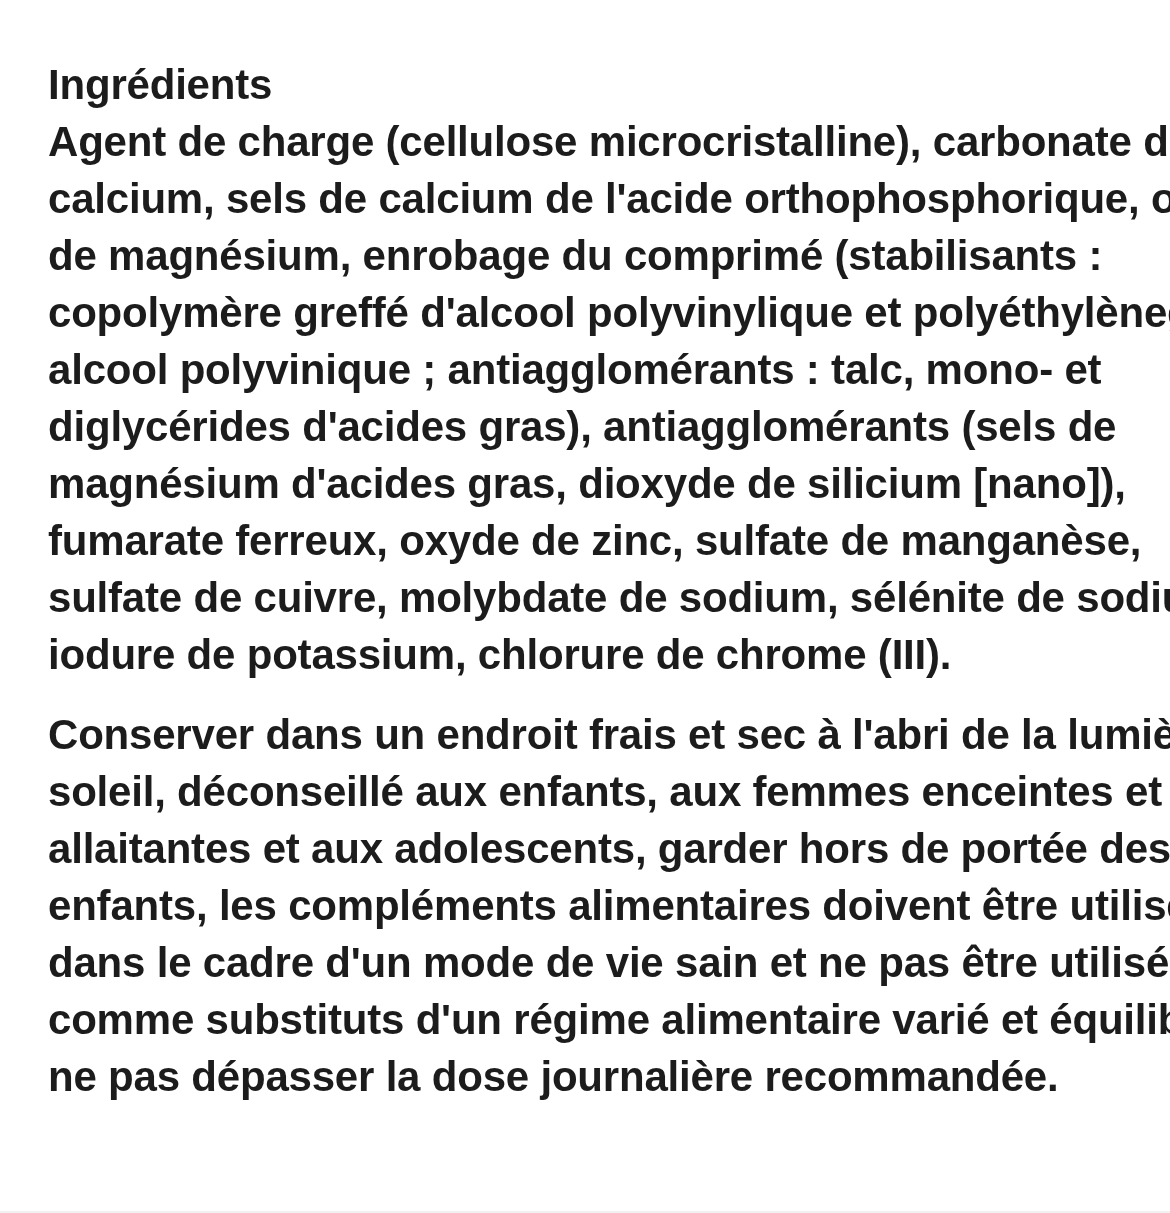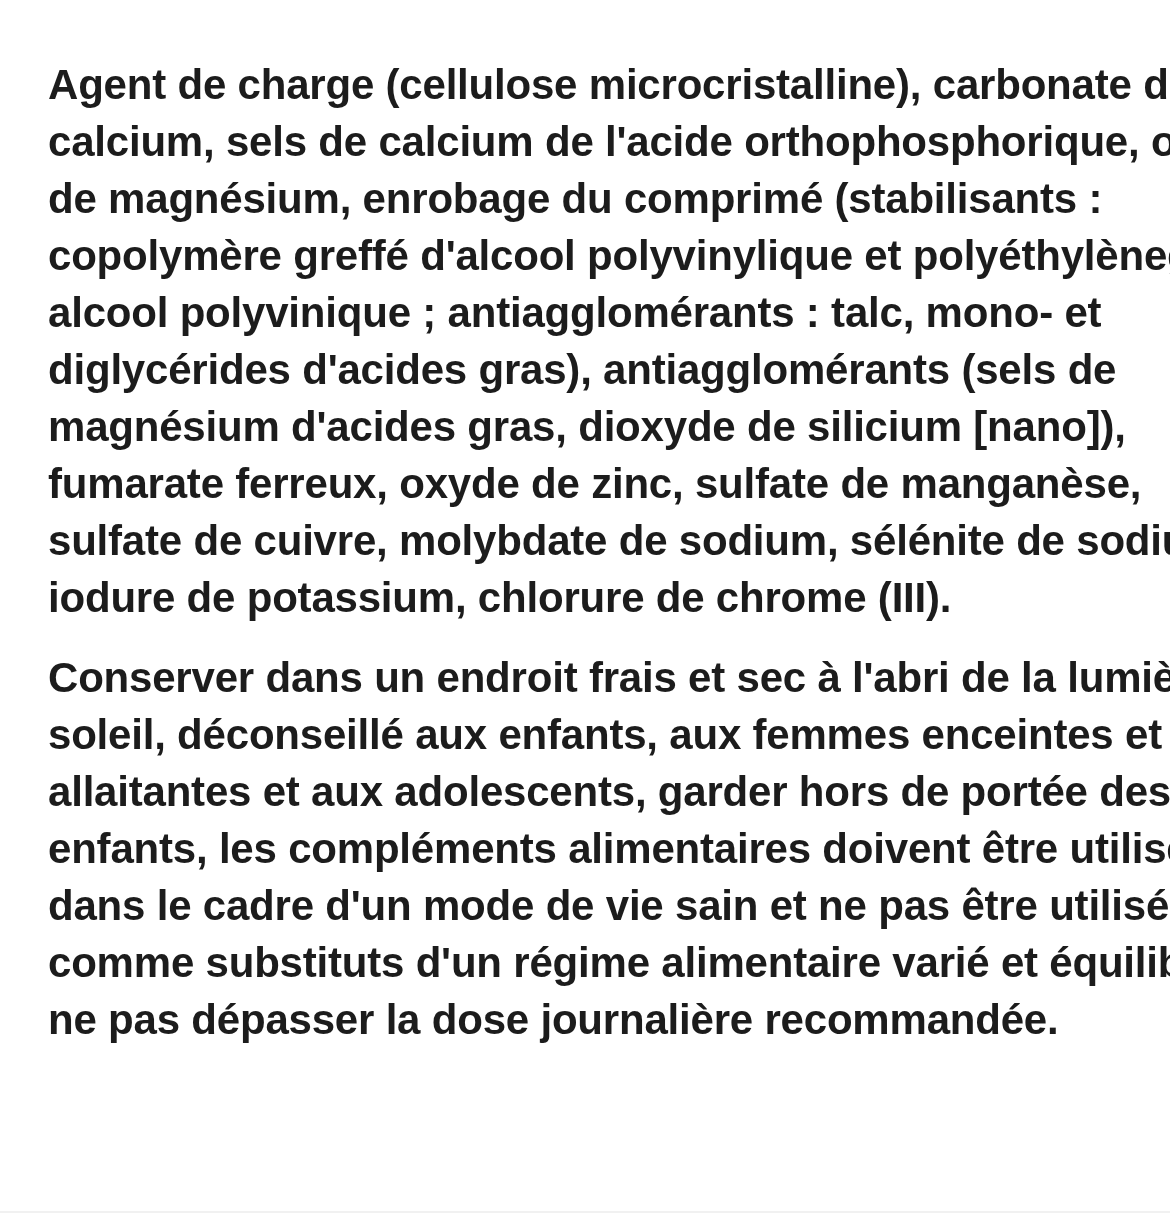--- a/index.html
+++ b/index.html
@@ -40,20 +40,21 @@
     width: 100%;
     height: 2px;
     background: #f1f1f1;
   }
 </style>
 </head>
 <body>
 
 <main class="content">
   <section>
+    <h2 class="section-heading">Ingrédients</h2>
     <p class="section-text">Agent de charge (cellulose microcristalline), carbonate de
 calcium, sels de calcium de l'acide orthophosphorique, oxyde
 de magnésium, enrobage du comprimé (stabilisants :
 copolymère greffé d'alcool polyvinylique et polyéthylèneglycol,
 alcool polyvinique ; antiagglomérants : talc, mono- et
 diglycérides d'acides gras), antiagglomérants (sels de
 magnésium d'acides gras, dioxyde de silicium [nano]),
 fumarate ferreux, oxyde de zinc, sulfate de manganèse,
 sulfate de cuivre, molybdate de sodium, sélénite de sodium,
 iodure de potassium, chlorure de chrome (III).</p>

